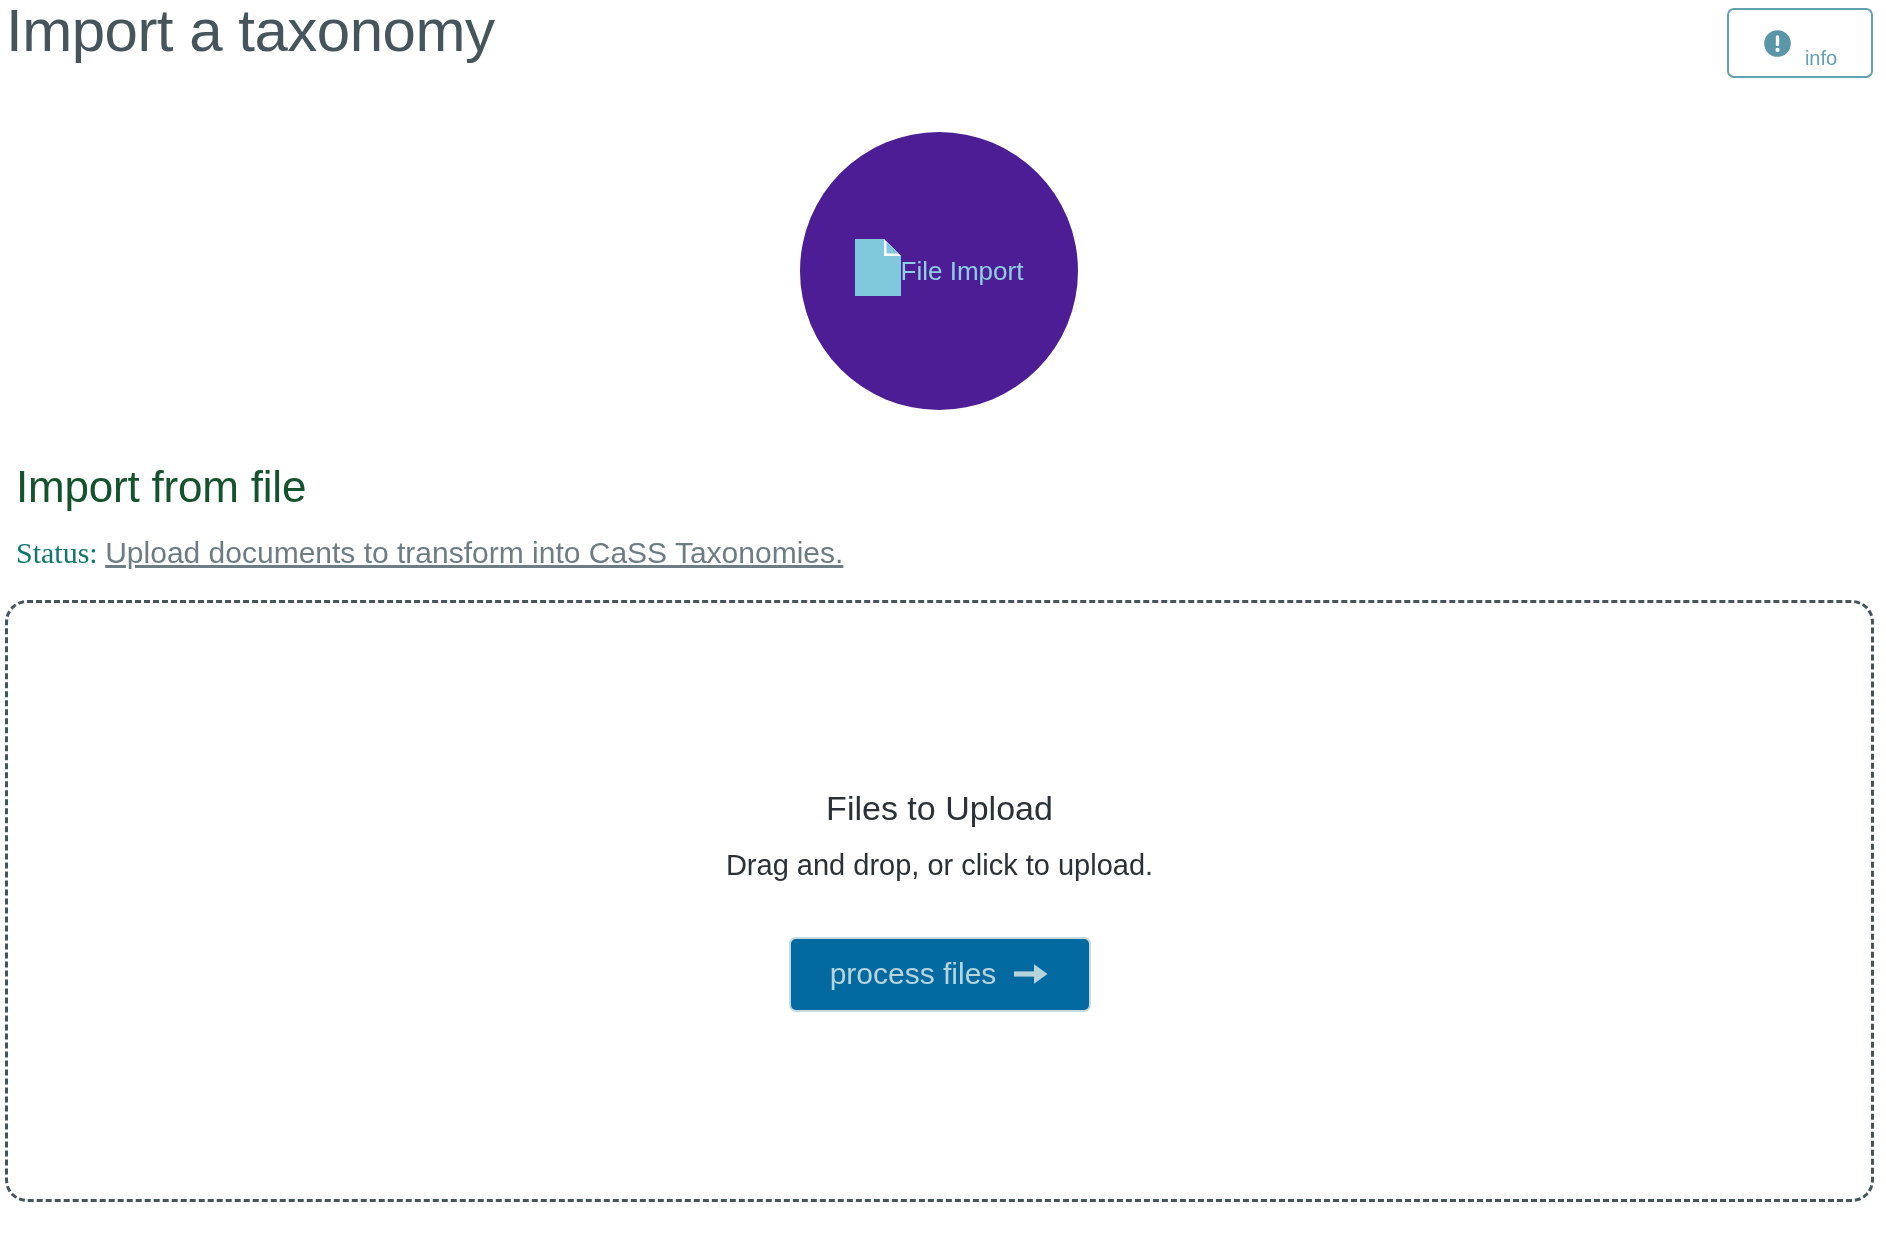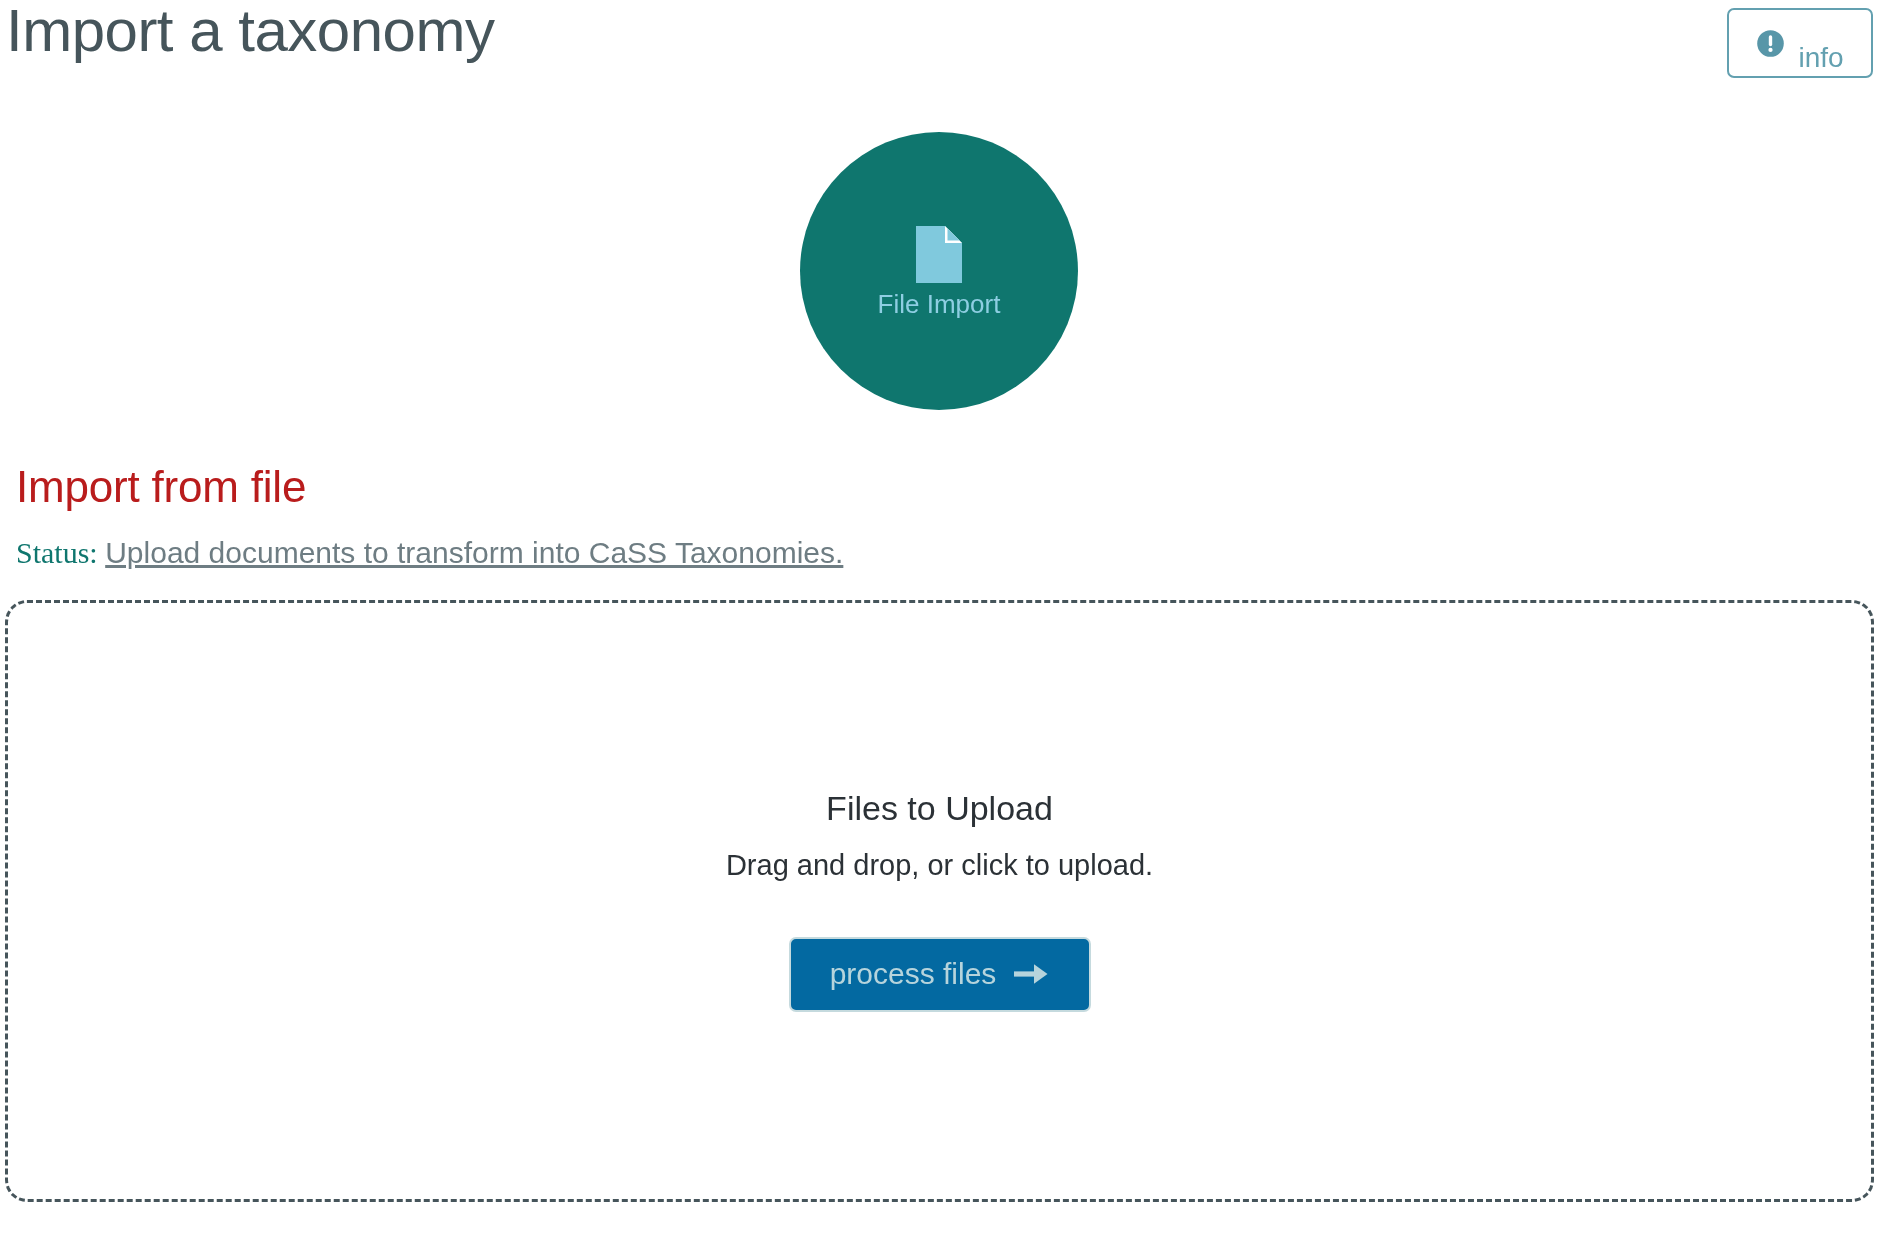--- a/index.html
+++ b/index.html
@@ -51,37 +51,37 @@
     gap: 13px;
     cursor: pointer;
   }
   .info-icon {
     width: 29px;
     height: 29px;
     flex: 0 0 auto;
     display: block;
   }
   .info-label {
-    font-size: 28px;
+    font-size: 20px;
     color: #63a0b0;
     line-height: 1;
     margin-top: 30px;
   }
 
   
   .import-emblem {
     position: absolute;
     left: 800px;
     top: 132px;
     width: 278px;
     height: 278px;
     border-radius: 50%;
-    background: #0f766e;
-    display: flex;
-    flex-direction: column;
+    background: #4c1d95;
+    display: flex;
+    flex-direction: row;
     align-items: center;
     justify-content: center;
   }
   .file-icon {
     width: 46px;
     height: 57px;
     display: block;
     margin-bottom: 8px;
   }
   .emblem-label {
@@ -90,21 +90,21 @@
     line-height: 1;
   }
 
   
   .section-heading {
     position: absolute;
     left: 16px;
     top: 462px;
     font-size: 44px;
     font-weight: 400;
-    color: #b91c1c;
+    color: #14532d;
     letter-spacing: -0.2px;
     white-space: nowrap;
   }
   .status-line {
     position: absolute;
     left: 16px;
     top: 536px;
     font-size: 30px;
     white-space: nowrap;
   }

